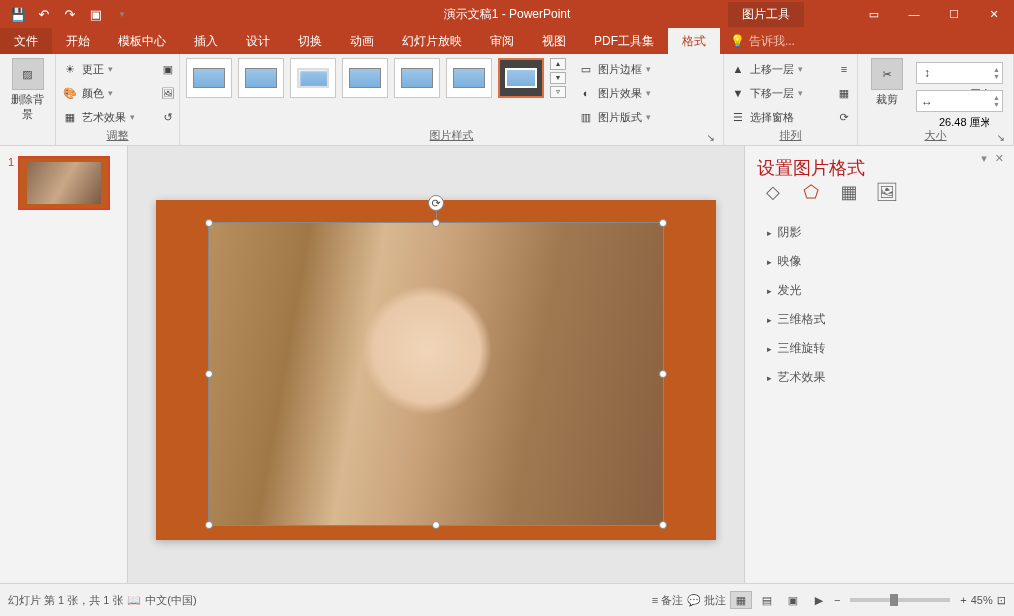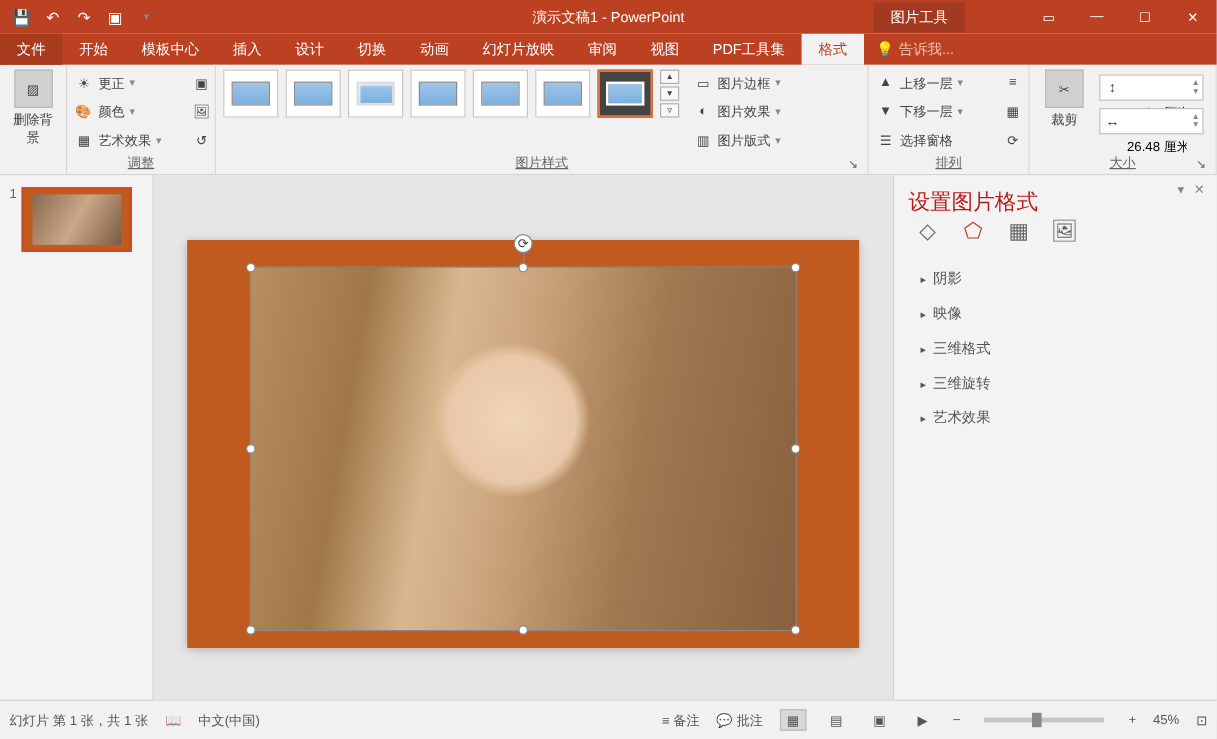--- a/index.html
+++ b/index.html
@@ -70,21 +70,21 @@
 
 .formatpane { width: 270px; background: #f3f3f3; border-left: 1px solid #d0d0d0; padding: 10px 12px; position:relative;}
 .fp-title { color: #b91c1c; font-size: 18px; margin-bottom: 0; }
 .fp-icons { display: flex; gap: 14px; margin-bottom: 14px; padding-left:4px;}
 .fp-icon { width: 24px; height: 24px; display:flex;align-items:center;justify-content:center; font-size:18px; color:#666;}
 .fp-icon.on { color:#bc4122; }
 .fp-section { padding: 6px 0 6px 10px; font-size: 12px; color: #555; cursor:pointer;}
 .fp-section::before { content:"▸"; font-size:9px; margin-right:6px;}
 .fp-close { position:absolute; top:6px; right:10px; display:flex; gap:8px; font-size:11px; color:#888;}
 
-.statusbar { position: absolute; bottom: 0; left: 0; right: 0; height: 22px; background: #f1f1f1; border-top: 1px solid #d4d4d4; display: flex; align-items: center; padding: 16px 8px; font-size: 11px; color: #555; gap: 14px;}
+.statusbar { position: absolute; bottom: 0; left: 0; right: 0; height: 22px; background: #f1f1f1; border-top: 1px solid #d4d4d4; display: flex; align-items: center; padding: 16px 8px; font-size: 11px; color: #555; gap: 4px;}
 .statusbar .spacer { flex: 1; }
 .viewbtn { width:22px; height:18px; border:1px solid transparent; display:inline-flex;align-items:center;justify-content:center;}
 .viewbtn.on{background:#d8d8d8;border-color:#b8b8b8;}
 .zoomslider { width:100px; height:4px; background:#c8c8c8; position:relative; margin:0 6px;}
 .zoomslider .zthumb{position:absolute; left:40%; top:-4px; width:8px;height:12px;background:#888;}
 </style>
 </head>
 <body>
 
 <div class="titlebar">
@@ -309,20 +309,21 @@
     </div>
     <div class="fp-title">设置图片格式</div>
     <div class="fp-icons">
       <div class="fp-icon">◇</div>
       <div class="fp-icon on">⬠</div>
       <div class="fp-icon">▦</div>
       <div class="fp-icon">🖼</div>
     </div>
     <div class="fp-section">阴影</div>
     <div class="fp-section">映像</div>
+    <div class="fp-section">发光</div>
     <div class="fp-section">三维格式</div>
     <div class="fp-section">三维旋转</div>
     <div class="fp-section">艺术效果</div>
   </div>
 </div>
 
 <div class="statusbar">
   <span>幻灯片 第 1 张，共 1 张</span>
   <span>📖</span>
   <span>中文(中国)</span>

